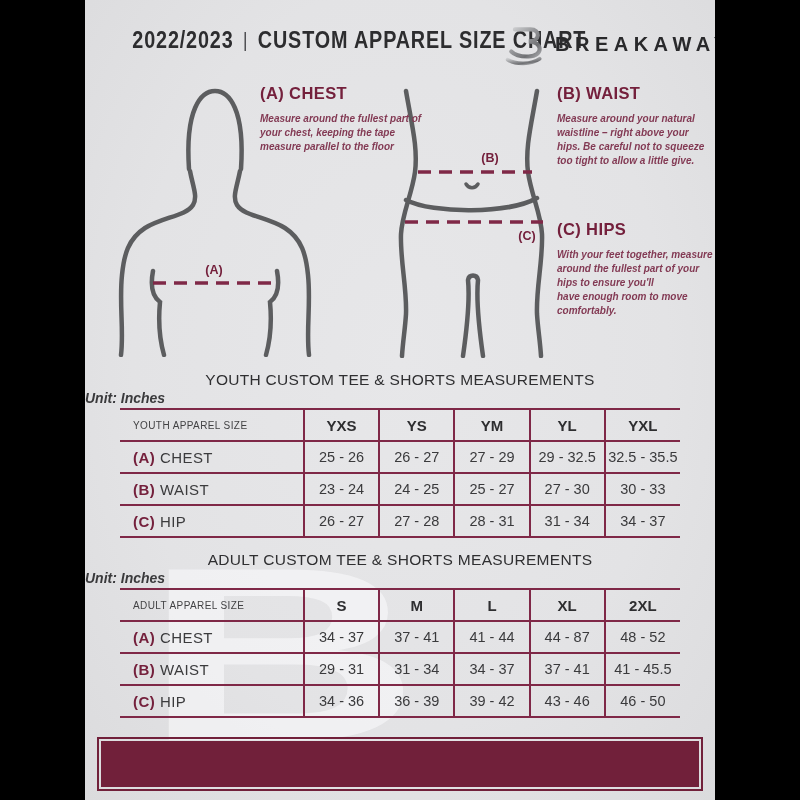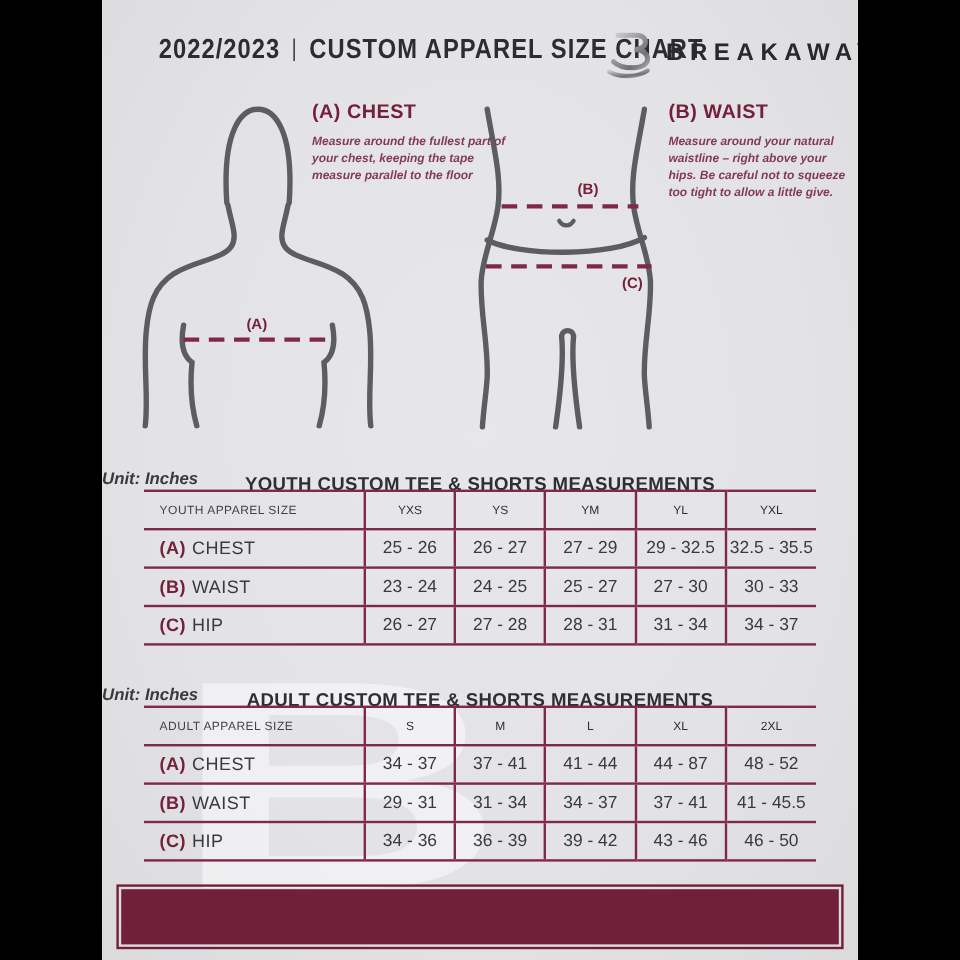--- a/index.html
+++ b/index.html
@@ -58,21 +58,21 @@
     font-size:10px;font-style:italic;font-weight:600;
     color:var(--note);line-height:1.4;white-space:pre-line;
   }
   .note-chest{left:175px;top:84px;width:162px;}
   .note-waist{left:472px;top:84px;width:152px;}
   .note-hips{left:472px;top:220px;width:160px;}
 
   
   .tbl-title{
     position:absolute;left:0;width:100%;text-align:center;
-    font-size:15.5px;font-weight:bold;color:#2f2f31;letter-spacing:0.3px;margin-top:24px;
+    font-size:15.5px;font-weight:normal;color:#2f2f31;letter-spacing:0.3px;
   }
   .tbl-unit{
     position:absolute;left:0;width:100%;text-align:left;
     font-size:14px;font-style:italic;font-weight:600;color:#3a3a3c;
   }
   .youth-title{top:371px;} .youth-unit{top:390px;}
   .adult-title{top:551px;} .adult-unit{top:570px;}
   table.size-table{
     position:absolute;left:35px;width:560px;
     border-collapse:collapse;table-layout:fixed;
@@ -83,21 +83,21 @@
     border-top:2px solid var(--line);
     border-bottom:2px solid var(--line);
     padding:0;vertical-align:middle;
   }
   .size-table .lbl{
     text-align:left;padding-left:13px;
     font-weight:normal;font-size:15px;color:#3b3b3d;letter-spacing:0.4px;
   }
   .size-table tr.head-row .lbl{font-size:10px;color:#424244;margin-top:22px;}
   .size-table .val{border-left:2px solid var(--line);text-align:center;}
-  .size-table tr.head-row .val{font-size:10px;font-weight:normal;color:#2e2e30;}
+  .size-table tr.head-row .val{font-size:15px;font-weight:bold;color:#2e2e30;}
   .size-table td.val{font-size:14.5px;color:#3a3a3c;}
   .pfx{color:var(--maroon);font-weight:bold;margin-right:5px;}
 
   
   .footer-bar{
     position:absolute;left:12px;top:737px;width:606px;height:54px;
     border:2px solid var(--bar);padding:2px;
   }
   .footer-bar .fill{width:100%;height:100%;background:var(--bar);}
 
@@ -162,20 +162,25 @@
       </svg>
 
       <div class="note note-chest">
         <h3>(A) CHEST</h3>
         <p>Measure around the fullest part of your chest, keeping the tape measure parallel to the floor</p>
       </div>
       <div class="note note-waist">
         <h3>(B) WAIST</h3>
         <p>Measure around your natural waistline – right above your hips. Be careful not to squeeze too tight to allow a little give.</p>
       </div>
+      <div class="note note-hips">
+        <h3>(C) HIPS</h3>
+        <p>With your feet together, measure around the fullest part of your hips to ensure you'll
+have enough room to move comfortably.</p>
+      </div>
 
       <div class="tbl-title youth-title">YOUTH CUSTOM TEE &amp; SHORTS MEASUREMENTS</div>
       <div class="tbl-unit youth-unit">Unit: Inches</div>
 
       <table class="size-table youth-tbl">
         <colgroup>
             <col style="width:184px">
             <col>
             <col>
             <col>

